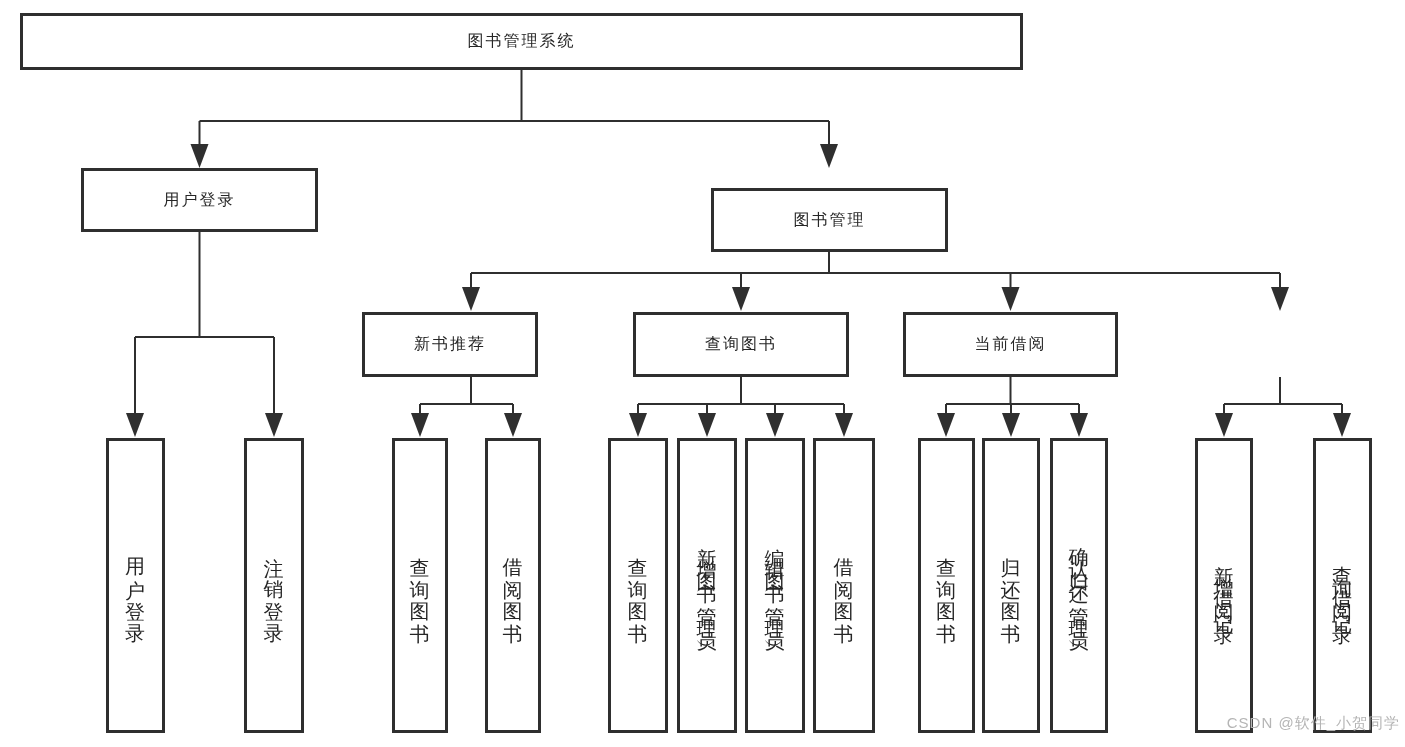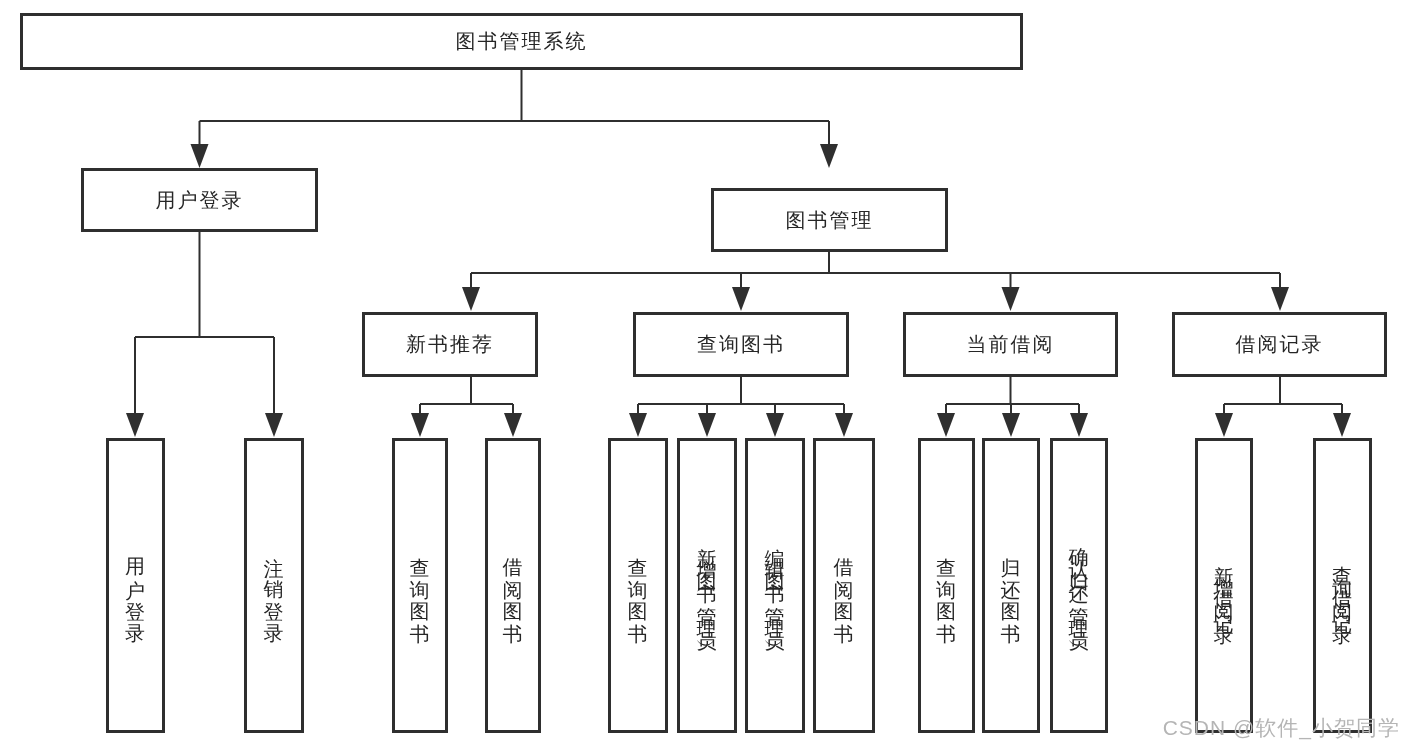--- a/index.html
+++ b/index.html
@@ -25,21 +25,21 @@
     position: absolute;
     box-sizing: border-box;
     border: 3px solid #2f2f2f;
     background: #ffffff;
     display: flex;
     align-items: center;
     justify-content: center;
     color: #262626;
   }
   .hnode {
-    font-size: 20px;
+    font-size: 16px;
     letter-spacing: 2px;
     white-space: nowrap;
   }
   .root {
     left: 20px; top: 13px;
     width: 1003px; height: 57px;
   }
   .leaf {
     top: 438px;
     height: 295px;
@@ -50,21 +50,21 @@
     font-size: 20px;
     color: #262626;
     line-height: 1;
   }
   .ls-wide  { letter-spacing: 22px; }
   .ls-tight { letter-spacing: 12px; }
   #watermark {
     position: absolute;
     top: 714px;
     right: 5px;
-    font-size: 21px;
+    font-size: 15px;
     color: #b5b5b5;
     letter-spacing: 1px;
     white-space: nowrap;
   }
 </style>
 </head>
 <body>
 
 <div id="stage">
 
@@ -150,23 +150,20 @@
 
   <div class="node hnode" style="left:362px; top:312px; width:176px; height:65px;">
     <span>新书推荐</span>
   </div>
   <div class="node hnode" style="left:633px; top:312px; width:216px; height:65px;">
     <span>查询图书</span>
   </div>
   <div class="node hnode" style="left:903px; top:312px; width:215px; height:65px;justify-content:center;">
     <span>当前借阅</span>
   </div>
-  <div class="node hnode" style="left:1172px; top:312px; width:215px; height:65px;">
-    <span>借阅记录</span>
-  </div>
 
   <div class="node leaf" style="left:106px; width:59px;">
     <span class="vtext ls-wide">用户登录</span>
   </div>
   <div class="node leaf" style="left:244px; width:60px;">
     <span class="vtext ls-wide">注销登录</span>
   </div>
 
   <div class="node leaf" style="left:392px; width:56px;">
     <span class="vtext ls-wide">查询图书</span>

